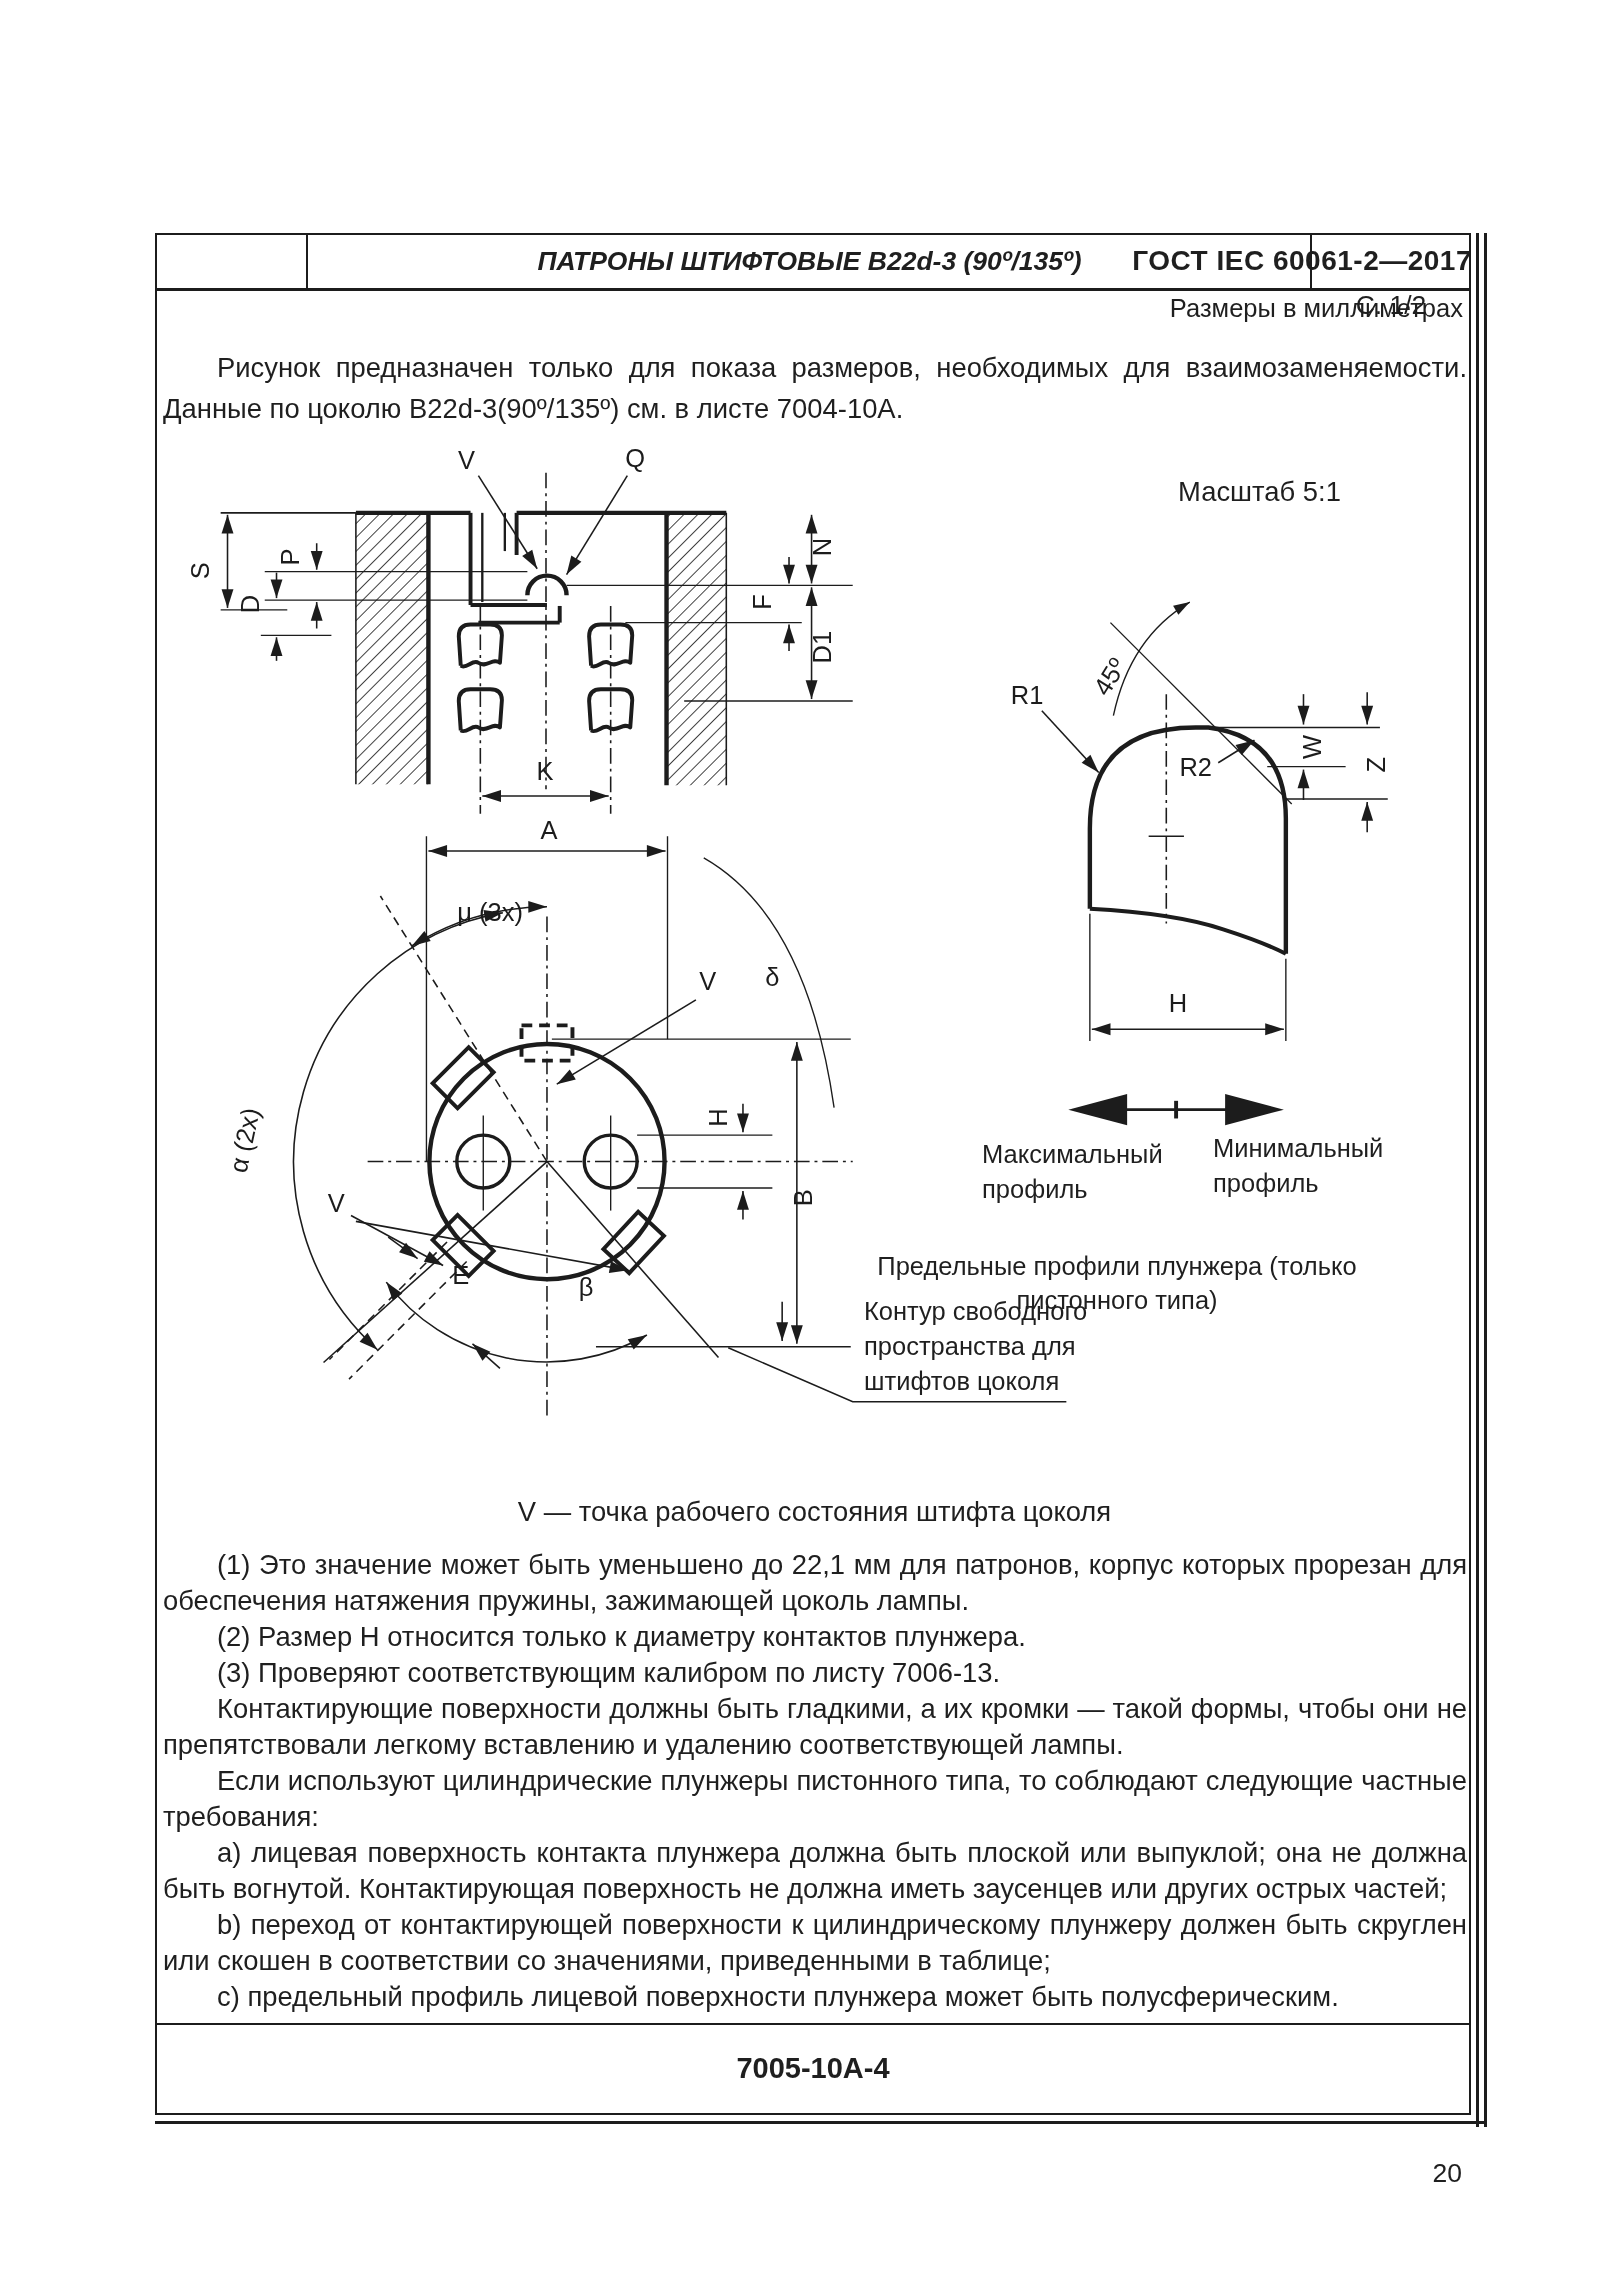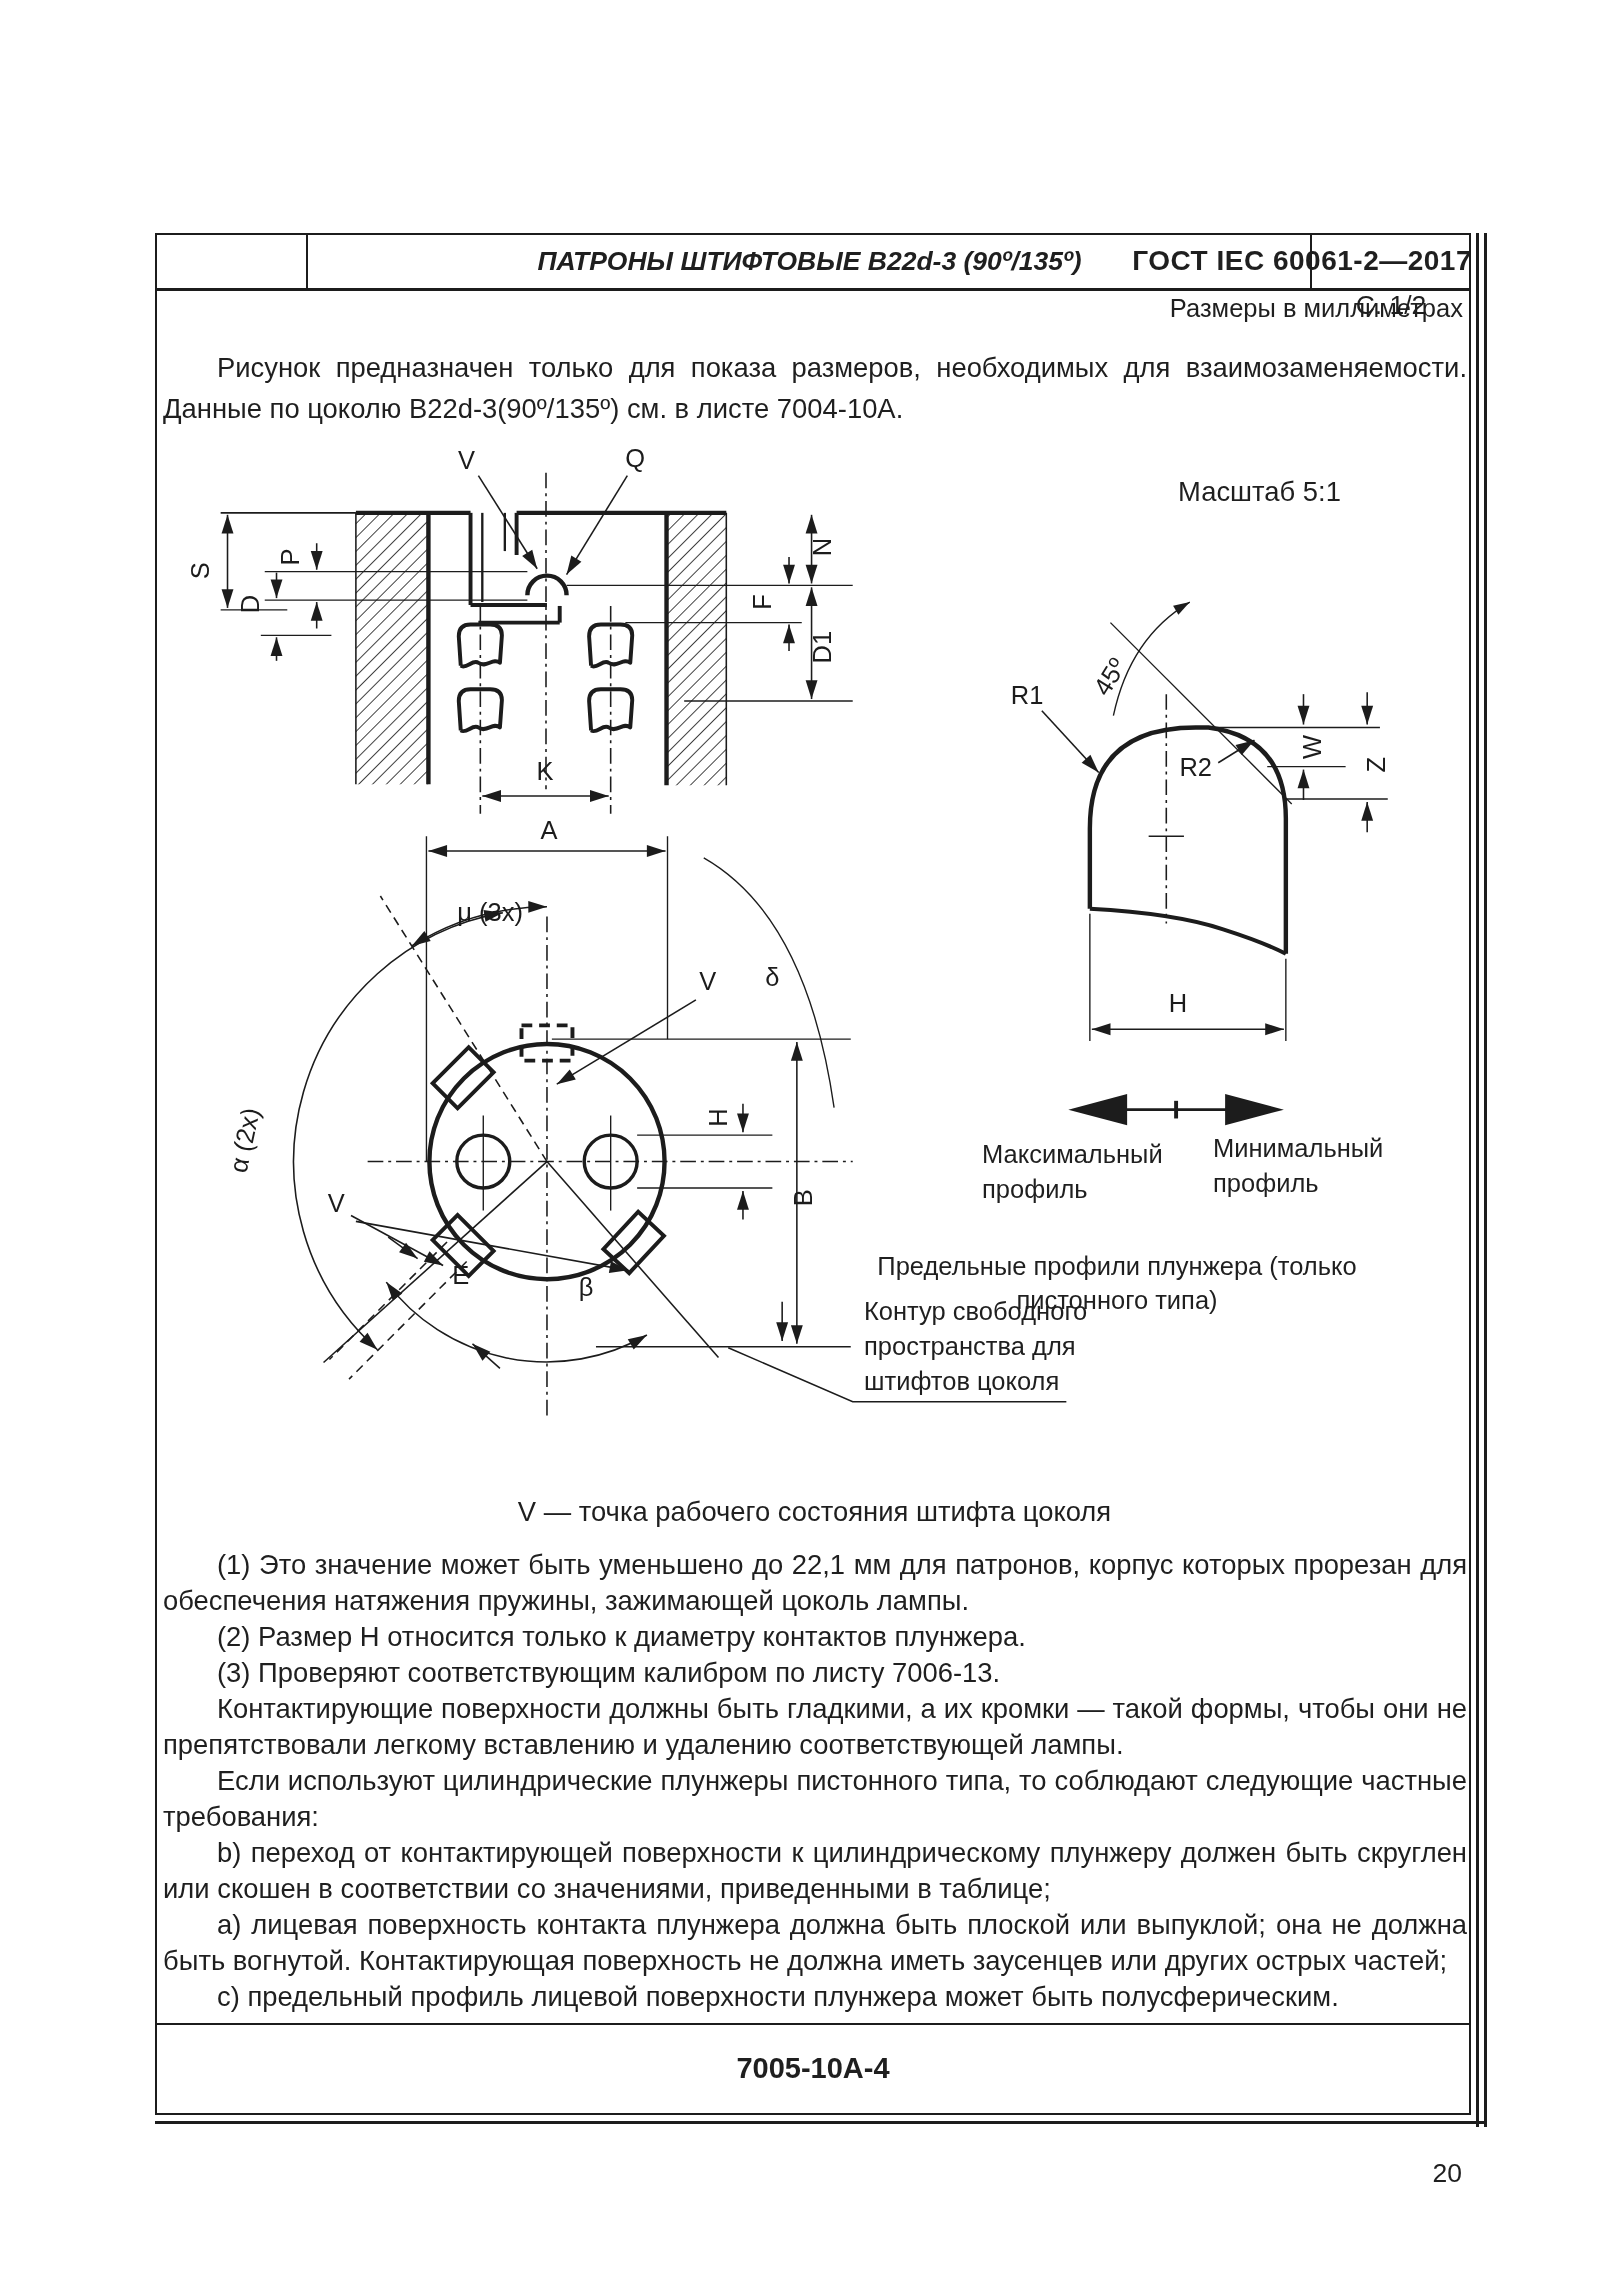--- a/index.html
+++ b/index.html
@@ -266,19 +266,19 @@
 <div class="abs profiles-caption">Предельные профили плунжера (только пистонного типа)</div>
 <div class="abs contour-note">Контур свободного пространства для штифтов цоколя</div>
 <div class="abs v-caption">V — точка рабочего состояния штифта цоколя</div>
 
 <div class="abs notes">
   <p>(1) Это значение может быть уменьшено до 22,1 мм для патронов, корпус которых прорезан для обеспечения натяжения пружины, зажимающей цоколь лампы.</p>
   <p>(2) Размер Н относится только к диаметру контактов плунжера.</p>
   <p>(3) Проверяют соответствующим калибром по листу 7006-13.</p>
   <p>Контактирующие поверхности должны быть гладкими, а их кромки — такой формы, чтобы они не препятствовали легкому вставлению и удалению соответствующей лампы.</p>
   <p>Если используют цилиндрические плунжеры пистонного типа, то соблюдают следующие частные требования:</p>
+  <p>а) лицевая поверхность контакта плунжера должна быть плоской или выпуклой; она не должна быть вогнутой. Контактирующая поверхность не должна иметь заусенцев или других острых частей;</p>
   <p>b) переход от контактирующей поверхности к цилиндрическому плунжеру должен быть скруглен или скошен в соответствии со значениями, приведенными в таблице;</p>
-  <p>а) лицевая поверхность контакта плунжера должна быть плоской или выпуклой; она не должна быть вогнутой. Контактирующая поверхность не должна иметь заусенцев или других острых частей;</p>
   <p>с) предельный профиль лицевой поверхности плунжера может быть полусферическим.</p>
 </div>
 
 <div class="abs page-num">20</div>
 
 
 </body></html>

